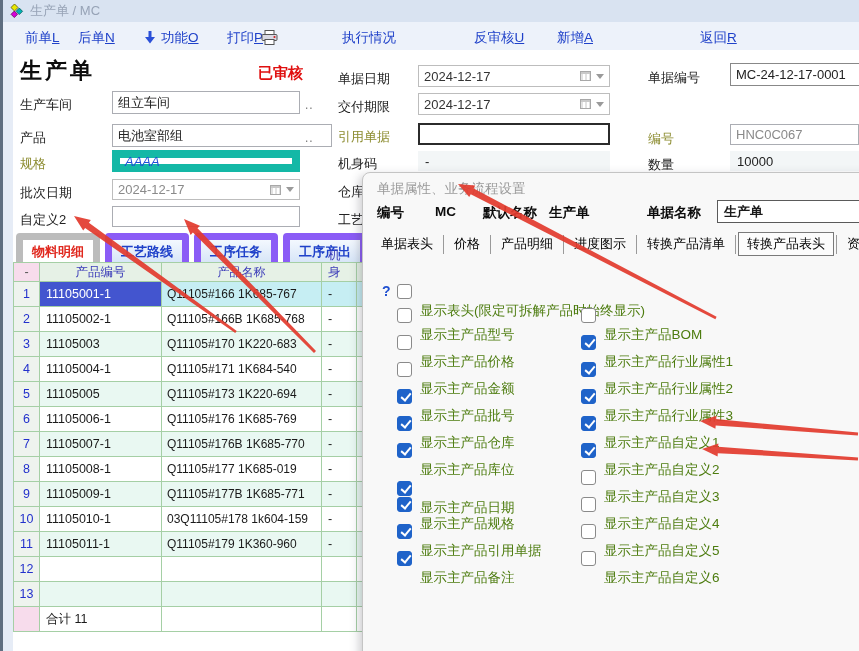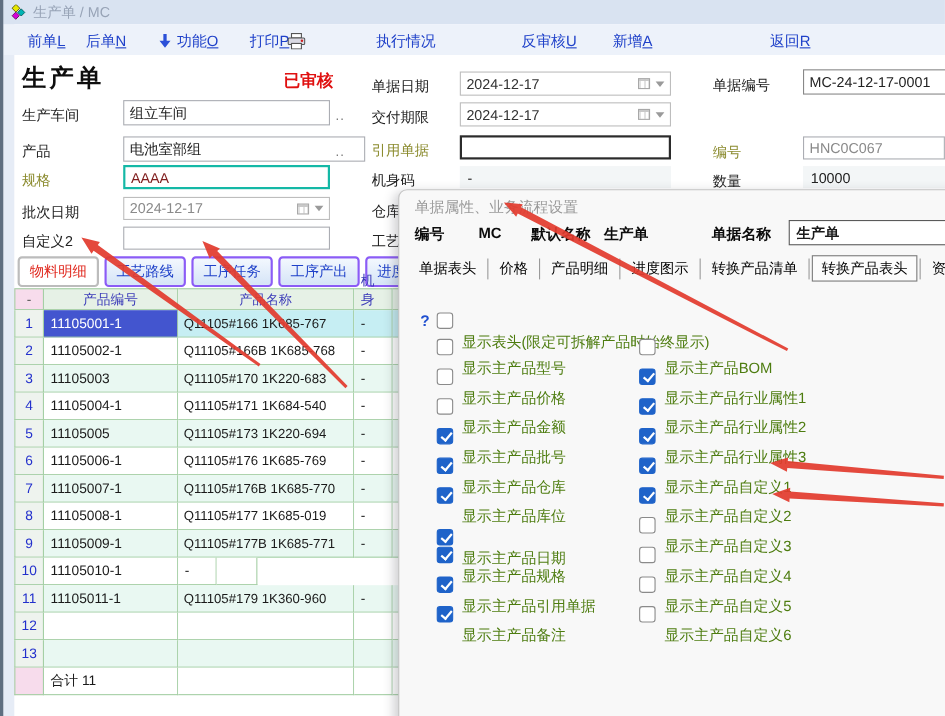--- a/index.html
+++ b/index.html
@@ -12,36 +12,36 @@
     display:flex;align-items:center;gap:6px;padding-left:6px;font-size:13px;z-index:2;}
   .toolbar{position:absolute;left:3px;top:22px;right:0;height:28px;background:#edf2fa;z-index:2;}
   .tb-item{position:absolute;top:7px;color:#1f41c9;font-size:13.5px;cursor:pointer;white-space:nowrap;}
   .tb-item u{text-decoration:underline;}
   .tb-icon{position:absolute;}
   
   .flabel{position:absolute;color:#222;white-space:nowrap;}
   .flabel.olive{color:#8b8b2e;}
   .field{position:absolute;background:#fff;border:1px solid #abadb3;display:flex;align-items:center;
     padding:0 5px;color:#222;box-sizing:border-box;}
-  .field.strong{border:2px solid #14b8a6;color:#7f1d1d;}
+  .field.strong{border:8px solid #14b8a6;color:#1d4ed8;font-style:italic;}
   .field.strong2{border:2px solid #2b2b2b;}
   .field.disabled{color:#8a8a8a;border-color:#bdbdbd;}
   .flat{position:absolute;background:#f3f6f7;display:flex;align-items:center;padding:0 7px;color:#222;box-sizing:border-box;}
   .more-btn{position:absolute;color:#777;font-size:12px;cursor:pointer;letter-spacing:1px;}
   .main-title{position:absolute;left:20px;top:56px;font-size:22px;font-weight:bold;letter-spacing:3px;color:#0d0d0d;}
   .status-red{position:absolute;left:258px;top:64px;color:#e01010;font-weight:bold;font-size:15px;}
   .cal-ico{margin-left:auto;width:11px;height:10px;border:1px solid #a8a8a8;box-sizing:border-box;
     background:linear-gradient(#c9c9c9 0 2px,transparent 2px),
       repeating-linear-gradient(90deg,#e2e2e2 0 2px,#fff 2px 4px);}
   .dd-ico{width:0;height:0;border-left:4px solid transparent;border-right:4px solid transparent;
     border-top:5px solid #9a9a9a;margin-left:5px;}
   
   .tab-strip{position:absolute;left:16px;top:233px;display:flex;gap:5px;z-index:1;}
-  .tab{height:24px;padding:0 9px;display:flex;align-items:center;border:2px solid #8b5cf6;border-radius:4px;
-    background:linear-gradient(#f3f8fe,#d5e4f7);color:#1f41c9;cursor:pointer;white-space:nowrap;}
+  .tab{height:24px;padding:0 9px;display:flex;align-items:center;border:7px solid #8b5cf6;border-radius:4px;
+    background:linear-gradient(#f3f8fe,#d5e4f7);color:#1f41c9;cursor:pointer;white-space:nowrap;font-weight:bold;}
   .tab-sel{background:#fff;border-color:#bcbcbc;color:#e0281e;}
   
   .table{position:absolute;left:13px;top:262px;width:382px;z-index:1;font-size:12.5px;}
   .thead,.trow{display:flex;}
   .c{box-sizing:border-box;border-right:1px solid #a5cfa5;border-bottom:1px solid #a5cfa5;
     display:flex;align-items:center;min-height:25px;background:#fff;}
   .thead .c{min-height:20px;height:20px;justify-content:center;background:#e6f1e6;color:#3a3ab8;border-top:1px solid #a5cfa5;}
   .c-num{width:27px;justify-content:center;background:#eef3ee;color:#2330cc;border-left:1px solid #a5cfa5;}
   .c-code{width:122px;padding:0 6px;}
   .c-name{width:160px;padding:2px 5px;line-height:19px;font-size:12px;}
@@ -249,20 +249,21 @@
         <div class="trow trow-tint">
           <div class="c c-num">9</div>
           <div class="c c-code">11105009-1</div>
           <div class="c c-name">Q11105#177B  1K685-771</div>
           <div class="c c-body">-</div>
           <div class="c c-extra"></div>
         </div>
         <div class="trow">
           <div class="c c-num">10</div>
           <div class="c c-code">11105010-1</div>
+          <div class="c c-name">03Q11105#178  1k604-159</div>
           <div class="c c-body">-</div>
           <div class="c c-extra"></div>
         </div>
         <div class="trow trow-tint">
           <div class="c c-num">11</div>
           <div class="c c-code">11105011-1</div>
           <div class="c c-name">Q11105#179  1K360-960</div>
           <div class="c c-body">-</div>
           <div class="c c-extra"></div>
         </div>

